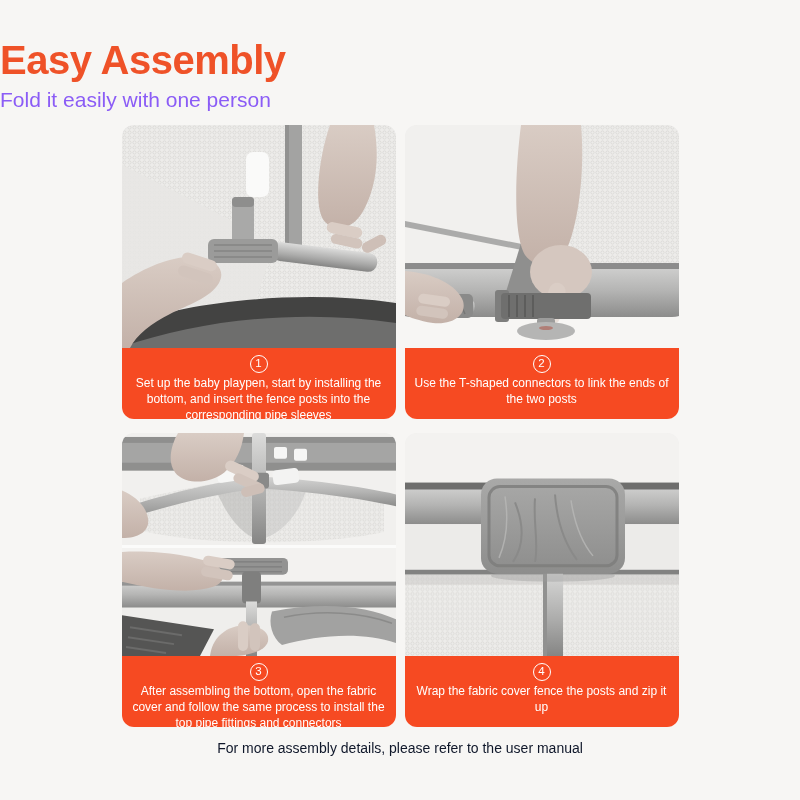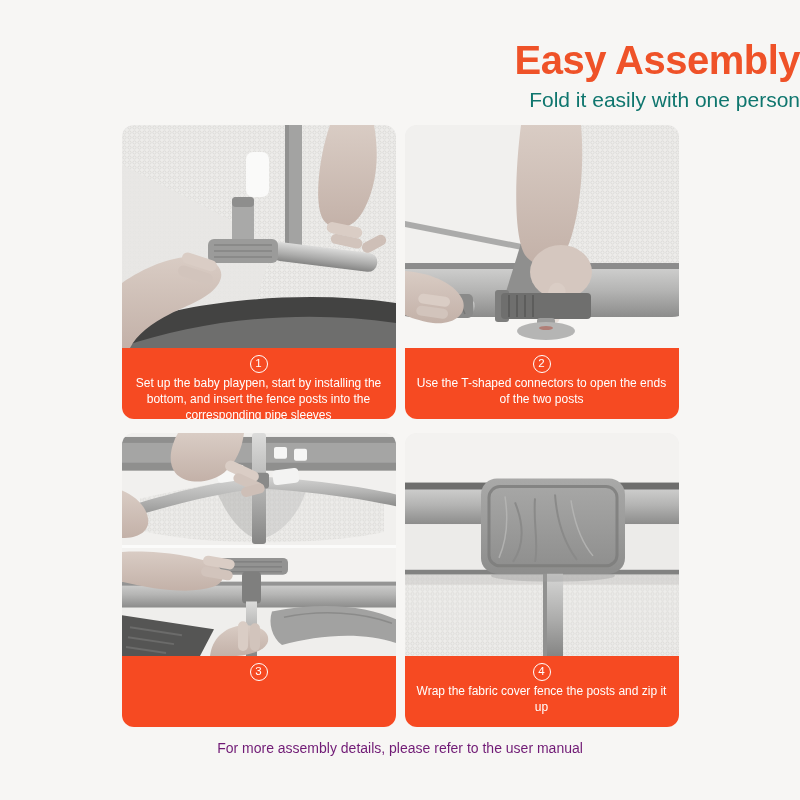--- a/index.html
+++ b/index.html
@@ -5,31 +5,31 @@
   :root{
     --accent:#F64A22;
     --title:#EF5228;
     --bg:#F7F6F4;
     --captext:#FFFFFF;
   }
   *{box-sizing:border-box;margin:0;padding:0;}
   html,body{width:800px;height:800px;}
   body{font-family:"Liberation Sans",sans-serif;background:var(--bg);}
   .canvas{position:relative;width:800px;height:800px;background:var(--bg);overflow:hidden;}
-  .header{text-align:right;padding-top:38px;}
+  .header{text-align:left;padding-top:38px;}
   .title{font-size:40px;font-weight:700;letter-spacing:-0.5px;color:var(--title);line-height:44px;}
-  .subtitle{font-size:21px;font-weight:400;color:#0f766e;margin-top:5px;line-height:26px;}
+  .subtitle{font-size:21px;font-weight:400;color:#8b5cf6;margin-top:5px;line-height:26px;}
   .grid{width:557px;margin:12px auto 0 auto;display:grid;grid-template-columns:274px 274px;grid-column-gap:9px;grid-row-gap:14px;}
   .card{width:274px;height:294px;border-radius:12px;overflow:hidden;display:flex;flex-direction:column;background:#fff;}
   .photo{width:274px;height:223px;flex:0 0 223px;position:relative;background:#ECEBE9;}
   .photo svg{display:block;width:100%;height:100%;}
   .panel{flex:1;background:var(--accent);color:var(--captext);text-align:center;padding:5px 7px 6px 7px;}
   .badge{display:inline-flex;align-items:center;justify-content:center;width:18px;height:18px;border:1.5px solid #fff;border-radius:50%;font-size:11.5px;font-weight:400;line-height:1;margin-bottom:2px;}
   .caption{font-size:12px;line-height:16px;font-weight:400;}
-  .footer{text-align:center;margin-top:12px;font-size:14px;color:#701a75;line-height:18px;}
+  .footer{text-align:center;margin-top:12px;font-size:14px;color:#0f172a;line-height:18px;}
 </style>
 </head>
 <body>
 
 <svg width="0" height="0" style="position:absolute" aria-hidden="true">
   <defs>
     <pattern id="mesh" width="5" height="5" patternUnits="userSpaceOnUse">
       <rect width="5" height="5" fill="#EDECEA"></rect>
       <circle cx="2.5" cy="2.5" r="1.6" fill="none" stroke="#D8D7D4" stroke-width="0.8"></circle>
     </pattern>
@@ -116,21 +116,21 @@
           <path d="M0,146 C28,148 52,160 58,176 C62,190 48,200 28,198 C14,196 4,192 0,190 Z" fill="url(#gSkin)"></path>
           <rect x="14" y="168" width="32" height="10" rx="5" transform="rotate(8 14 168)" fill="#DACDC5"></rect>
           <rect x="12" y="180" width="32" height="10" rx="5" transform="rotate(8 12 180)" fill="#D2C4BC"></rect>
           <rect x="132" y="193" width="18" height="11" rx="3" fill="#9C9C9B"></rect>
           <ellipse cx="141" cy="206" rx="29" ry="9" fill="#B5B5B4"></ellipse>
           <ellipse cx="141" cy="203" rx="7" ry="2" fill="#AE5A4C" opacity="0.6"></ellipse>
         </svg>
       </div>
       <figcaption class="panel">
         <span class="badge">2</span>
-        <div class="caption">Use the T-shaped connectors to open the ends of the two posts</div>
+        <div class="caption">Use the T-shaped connectors to link the ends of the two posts</div>
       </figcaption>
     </figure>
 
     <figure class="card">
       <div class="photo" aria-label="hands-installing-top-pipe-fittings-and-connectors">
         <svg viewBox="0 0 274 225" preserveAspectRatio="none">
           <rect width="274" height="113" fill="#F1F0EE"></rect>
           <rect y="4" width="274" height="34" fill="#8F8F8E"></rect>
           <rect y="10" width="274" height="20" fill="#A5A5A4"></rect>
           <rect x="152" y="14" width="13" height="12" rx="2" fill="#F6F6F5"></rect>
@@ -165,20 +165,21 @@
           <path d="M0,120 C36,118 72,124 92,132 C104,139 104,150 92,155 C70,163 32,158 0,150 Z" fill="url(#gSkin)"></path>
           <rect x="82" y="123" width="32" height="10" rx="5" transform="rotate(10 82 123)" fill="#DACDC5"></rect>
           <rect x="80" y="134" width="32" height="10" rx="5" transform="rotate(10 80 134)" fill="#D2C4BC"></rect>
           <path d="M88,225 C90,208 102,196 120,194 C136,193 148,200 146,210 C143,221 124,225 108,225 Z" fill="url(#gSkin)"></path>
           <rect x="116" y="190" width="10" height="30" rx="5" fill="#DACDC5"></rect>
           <rect x="128" y="192" width="10" height="28" rx="5" fill="#D2C4BC"></rect>
         </svg>
       </div>
       <figcaption class="panel">
         <span class="badge">3</span>
+        <div class="caption">After assembling the bottom, open the fabric cover and follow the same process to install the top pipe fittings and connectors</div>
       </figcaption>
     </figure>
 
     <figure class="card">
       <div class="photo" aria-label="fabric-cover-wrapped-around-post-and-top-rail">
         <svg viewBox="0 0 274 225" preserveAspectRatio="none">
           <rect width="274" height="225" fill="#F3F2F0"></rect>
           <rect y="52" width="274" height="40" fill="url(#gRail)"></rect>
           <rect y="50" width="274" height="7" fill="#6E6E6D"></rect>
           <rect y="92" width="274" height="48" fill="#ECEBE9"></rect>

